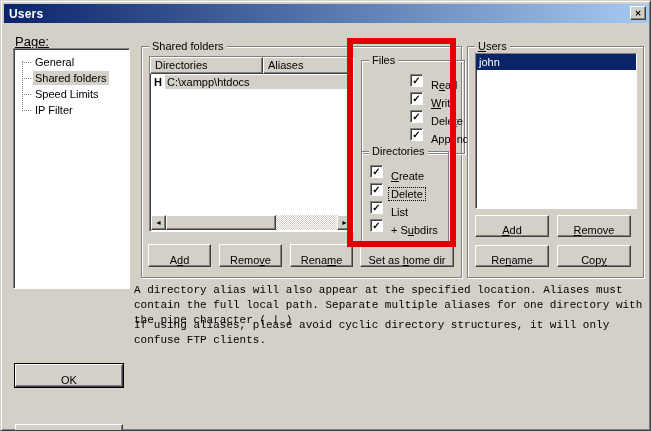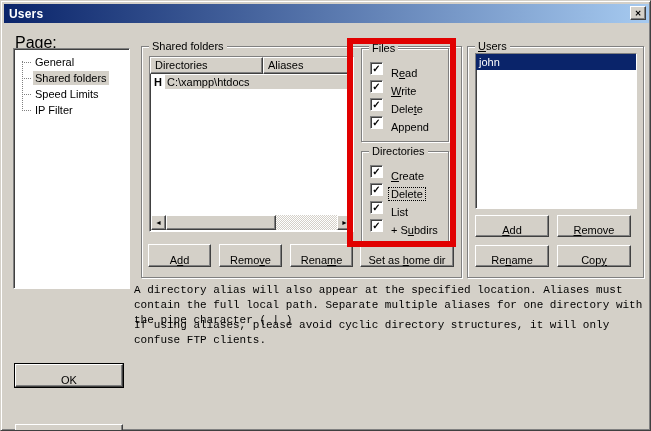--- a/index.html
+++ b/index.html
@@ -20,21 +20,21 @@
 
   .raised { border:1px solid; border-color:#ffffff #404040 #404040 #ffffff;
     box-shadow: inset -1px -1px 0 #808080; background:#d4d0c8; }
   .sunken { border:1px solid; border-color:#808080 #ffffff #ffffff #808080;
     box-shadow: inset 1px 1px 0 #404040; background:#fff; }
 
   .btn { position:absolute; display:flex; align-items:flex-end; justify-content:center;
     background:#d4d0c8; font-size:11px; }
   .btn.default { box-shadow: 0 0 0 1px #000, inset -1px -1px 0 #808080; }
 
-  .label { position:absolute; font-size:16px;text-decoration:underline; }
+  .label { position:absolute; font-size:13px;text-decoration:underline; }
   .u { text-decoration:underline; }
 
   .groupbox { position:absolute; border:1px solid #808080;
     box-shadow: 1px 1px 0 #ffffff, inset 1px 1px 0 #ffffff; }
   .groupbox .caption { position:absolute; top:-7px; left:7px; background:#d4d0c8;
     padding:0 3px; font-size:11px; line-height:12px; }
 
   
   .page-list { position:absolute; left:12px; top:47px; width:117px; height:241px; }
   .tree { position:relative; padding-top:5px; }
@@ -133,21 +133,21 @@
           <span>◄</span>
         </div>
       <div class="scroll-thumb raised"></div>
       <div class="scroll-track"></div>
       <div class="scroll-arrow raised">
           <span>►</span>
         </div>
     </div>
   </div>
 
-  <div class="groupbox" style="left:360px; top:47px; width:88px; height:94px;">
+  <div class="groupbox" style="left:360px; top:59px; width:104px; height:94px;padding-left:40px;">
     <span class="caption">Files</span>
     <div style="padding-top:10px;">
       <div class="cb-row">
         <span class="cb-box">
             <span>✓</span>
           </span>
         <span class="cb-label"><span>R</span><span class="u">e</span><span>ad</span></span>
       </div>
       <div class="cb-row">
         <span class="cb-box">

